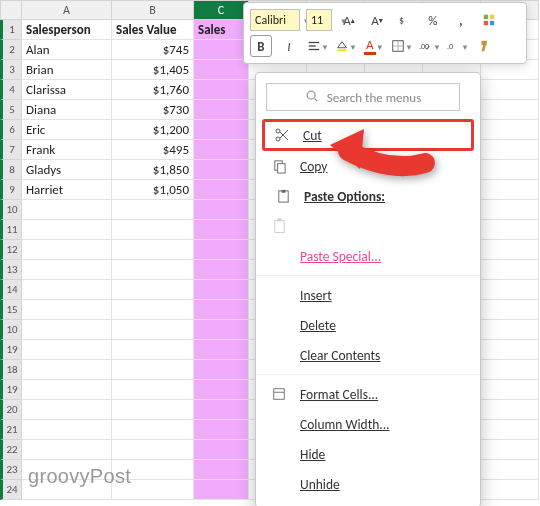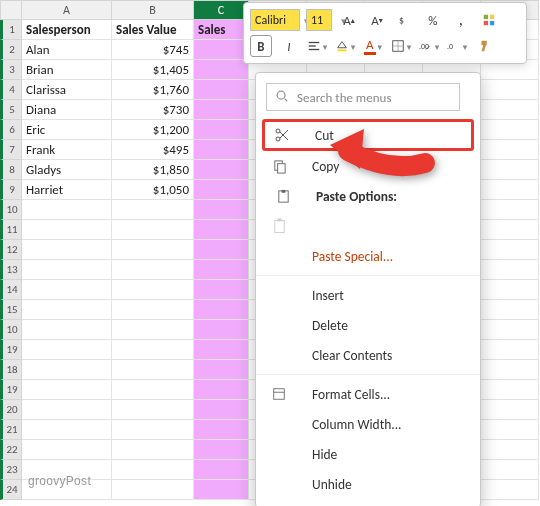--- a/index.html
+++ b/index.html
@@ -66,21 +66,21 @@
     background: #fff;
     border: 1px solid #c8c8c8;
     border-radius: 4px;
     box-shadow: 0 2px 10px rgba(0,0,0,.15);
     padding: 4px 6px;
   }
   .tb-row { display: flex; align-items: center; gap: 6px; height: 26px; }
   .fontbox {
     display: flex; align-items: center;
     border: 1px solid #c0c0c0; height: 22px; font-size: 12px;
-    padding: 0 4px; gap: 16px; background:#fde047;
+    padding: 0 4px; gap: 16px; background:#fef9c3;
   }
   .fontname { width: 50px; }
   .fontsize { width: 26px; text-align:center; }
   .tb-btn {
     width: 22px; height: 22px;
     display: inline-flex; align-items:center; justify-content:center;
     font-size: 13px; color:#444; cursor:pointer; border-radius:3px;
   }
   .tb-btn svg { width:14px; height:14px; }
   .bold-b { font-weight:700; border:1px solid #999; }
@@ -99,31 +99,32 @@
     box-shadow: 0 4px 18px rgba(0,0,0,.25);
     padding: 6px 0 8px 0;
     font-size: 13.5px;
     color: #333;
   }
   .ctx .search {
     margin: 4px 20px 8px 10px;
     border: 1px solid #c8c8c8;
     height: 28px;
     display:flex; align-items:center; padding:0 8px; gap:8px;
-    color:#888; font-size:13px;
+    color:#888; font-size:13px;justify-content:center;
   }
   .ctx .mi {
     display:flex; align-items:center;
     height: 30px;
     padding: 0 12px 0 14px;
-    gap: 24px;
+    gap: 12px;
     cursor: pointer;
+    text-decoration: underline;
   }
   .ctx .mi .ic { width:18px; display:flex; justify-content:center; color:#666; }
-  .ctx .mi.disabled { color:#c2410c; }
+  .ctx .mi.disabled { color:#ec4899; }
   .ctx .mi.disabled .ic { color:#ccc; }
   .ctx .hdr { font-weight:700; cursor:default;padding-left:18px; }
   .ctx .cut-hl {
     border: 3px solid #e8382f;
     border-radius: 3px;
     margin: 0 6px;
     padding: 0 6px 0 8px;
     height: 32px;
   }
   .ctx hr { border:none; border-top:1px solid #eee; margin:4px 0; }
@@ -131,21 +132,21 @@
   
   .arrow {
     position:absolute;
     left: 330px; top: 123px;
     pointer-events:none;
   }
   .arrow svg { filter: drop-shadow(2px 3px 4px rgba(0,0,0,.35)); }
 
   .watermark {
     position:absolute; left:28px; bottom:18px;
-    font-size:12px; color:#999; letter-spacing:.3px;
+    font-size:20px; color:#999; letter-spacing:.3px;
     font-family: Arial, sans-serif;
   }
 </style>
 </head>
 <body>
 
 <div class="sheet">
   <div class="col-headers">
     <div class="rownum-spacer"></div>
     <div class="col-h wA">A</div>

